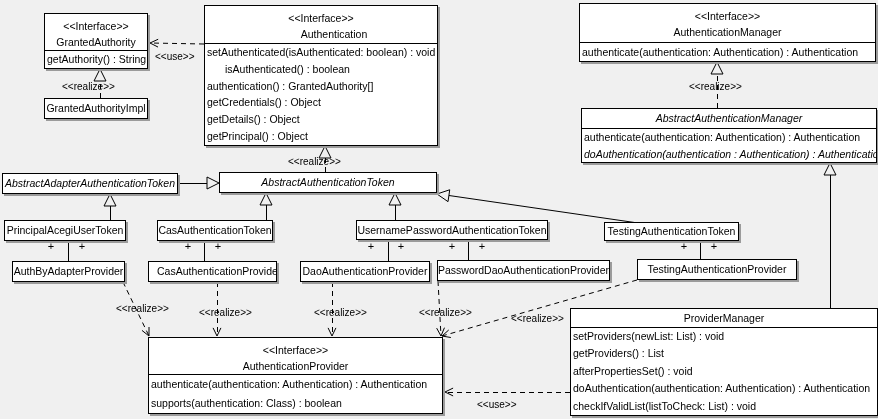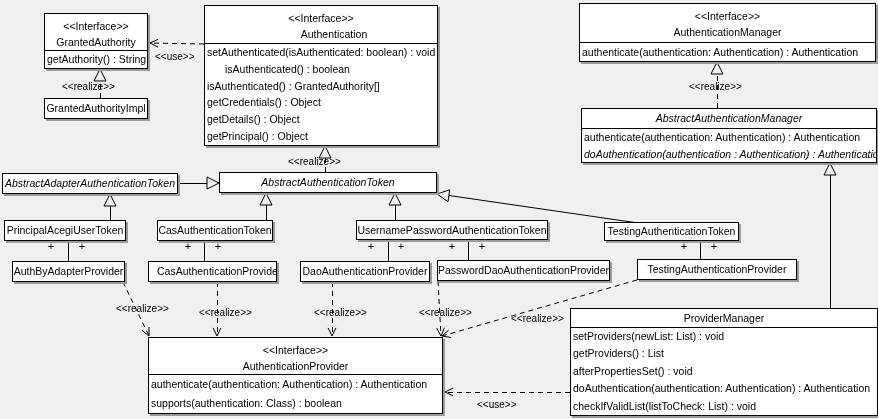--- a/index.html
+++ b/index.html
@@ -123,21 +123,21 @@
       </div>
     </div>
     <div class="uml-box" style="left: 204px; top: 5px; width: 234px; height: 141px;">
       <div class="uml-title with-methods" style="height: 38px; padding-top: 4px;">
         <div class="t-line" style="line-height: 16px;">&lt;&lt;Interface&gt;&gt;</div>
         <div class="t-line" style="line-height: 16px; padding-left: 26px;">Authentication</div>
       </div>
       <div class="uml-methods">
         <div class="m" style="height: 16.8333px; line-height: 16.8333px;">setAuthenticated(isAuthenticated: boolean) : void</div>
         <div class="m" style="height: 16.8333px; line-height: 16.8333px; padding-left: 20px;">isAuthenticated() : boolean</div>
-        <div class="m" style="height: 16.8333px; line-height: 16.8333px;">isAuthenticated() : GrantedAuthority[]</div>
+        <div class="m" style="height: 16.8333px; line-height: 16.8333px;">authentication() : GrantedAuthority[]</div>
         <div class="m" style="height: 16.8333px; line-height: 16.8333px;">getCredentials() : Object</div>
         <div class="m" style="height: 16.8333px; line-height: 16.8333px;">getDetails() : Object</div>
         <div class="m" style="height: 16.8333px; line-height: 16.8333px;">getPrincipal() : Object</div>
       </div>
     </div>
     <div class="uml-box" style="left: 579px; top: 3px; width: 297px; height: 59px;">
       <div class="uml-title with-methods" style="height: 39px; padding-top: 4px;">
         <div class="t-line" style="line-height: 16px;">&lt;&lt;Interface&gt;&gt;</div>
         <div class="t-line" style="line-height: 16px;">AuthenticationManager</div>
       </div>

